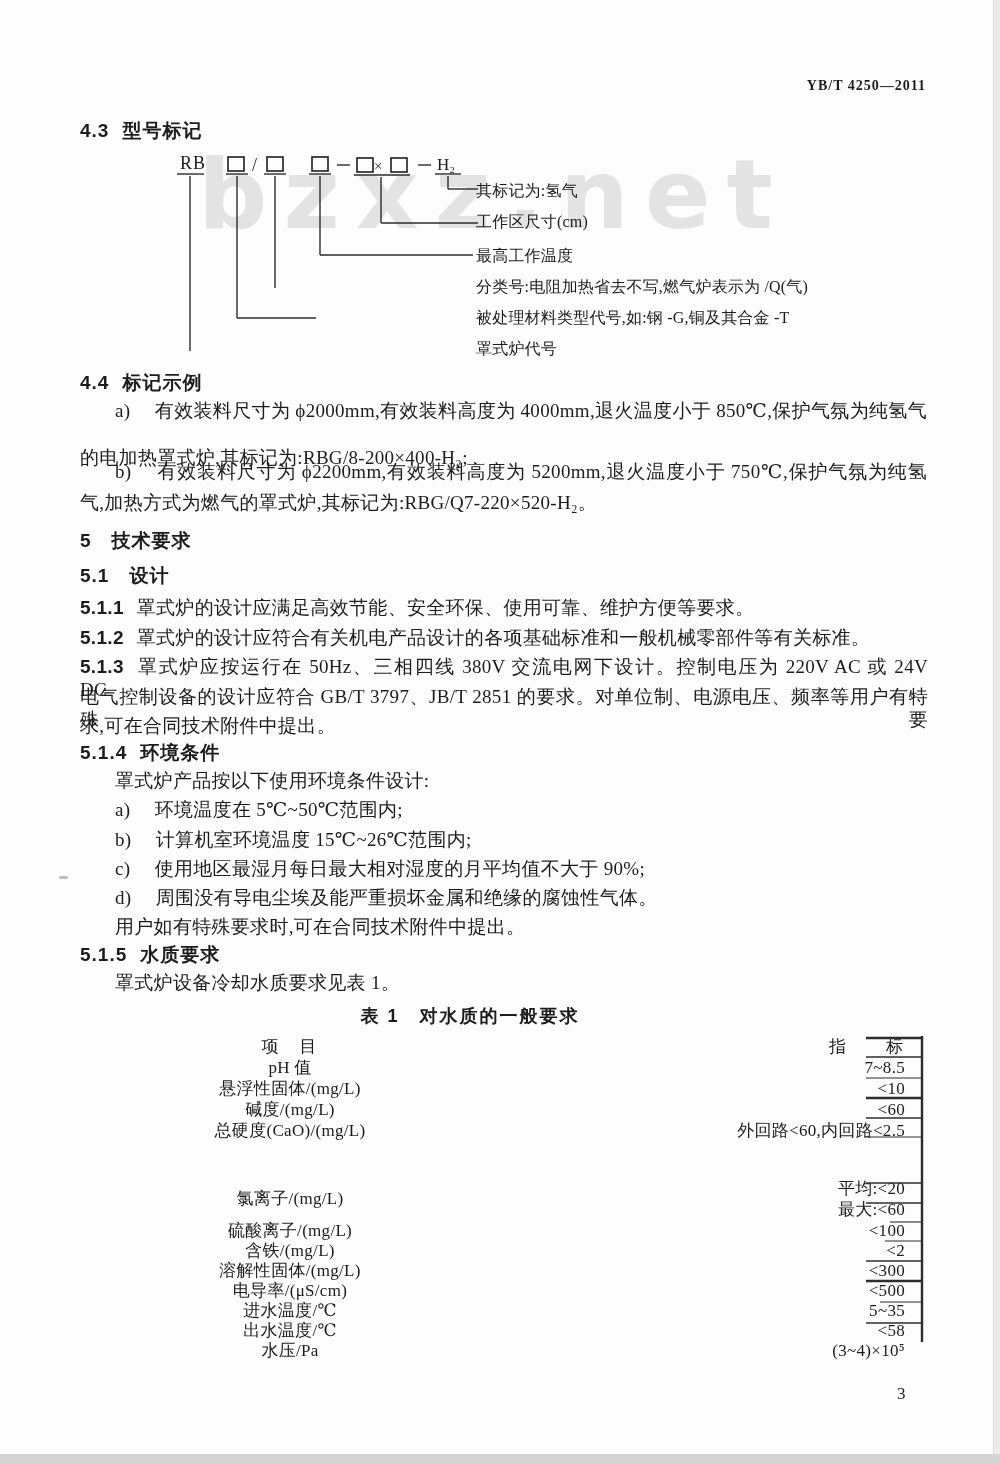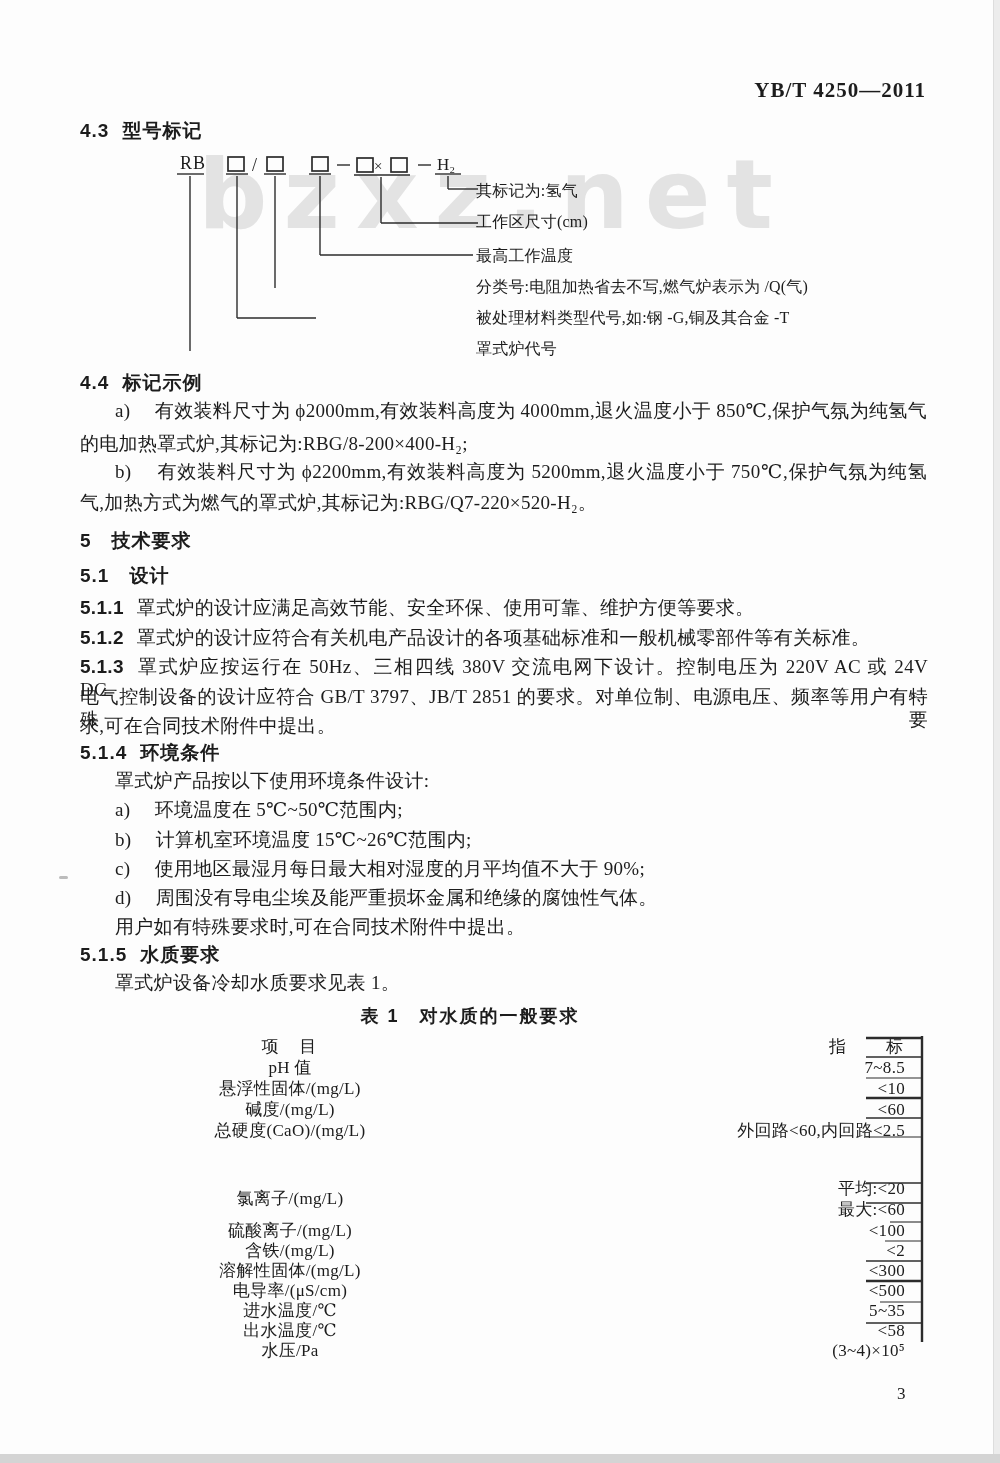--- a/index.html
+++ b/index.html
@@ -8,21 +8,21 @@
     background:#fdfdfd;color:#1c1c1c;
     font-family:"Liberation Serif","DejaVu Serif",serif;
   }
   
   .ln{position:absolute;left:80px;font-size:19px;line-height:23px;white-space:nowrap;letter-spacing:.3px;}
   .indent{left:115px;}
   .hd{font-weight:700;font-family:"Liberation Sans","DejaVu Sans",sans-serif;letter-spacing:1px;}
   .num{font-weight:700;font-family:"Liberation Sans","DejaVu Sans",sans-serif;margin-right:13px;margin-top:32px;}
   .jl{white-space:normal;width:848px;text-align:justify;text-align-last:justify;}
   .jl2{white-space:normal;left:115px;width:812px;text-align:justify;text-align-last:justify;}
-  .docnum{position:absolute;top:78px;right:74px;font-size:21px;font-weight:700;
+  .docnum{position:absolute;top:78px;right:74px;font-size:14px;font-weight:700;
           font-family:"Liberation Serif","DejaVu Serif",serif;letter-spacing:1px;text-align:right;}
   
   .watermark{
     position:absolute;left:198px;top:138px;z-index:0;
     font-family:"DejaVu Sans","Liberation Sans",sans-serif;
     font-weight:700;font-size:97px;letter-spacing:16px;color:#e3e3e3;
   }
   
   .diagram-svg{position:absolute;left:0;top:0;z-index:1;}
   .callout{position:absolute;left:476px;font-size:16px;white-space:nowrap;z-index:2;letter-spacing:.2px;}
@@ -98,21 +98,21 @@
   <div class="callout" style="top:212px">工作区尺寸(cm)</div>
   <div class="callout" style="top:246px">最高工作温度</div>
   <div class="callout" style="top:277px">分类号:电阻加热省去不写,燃气炉表示为 /Q(气)</div>
   <div class="callout" style="top:308px">被处理材料类型代号,如:钢 -G,铜及其合金 -T</div>
   <div class="callout" style="top:339px">罩式炉代号</div>
 
   <div class="ln hd" style="top:371px">
     <span class="num">4.4</span><span>标记示例</span>
   </div>
   <div class="ln jl2" style="top:399px">a)　 有效装料尺寸为 ϕ2000mm,有效装料高度为 4000mm,退火温度小于 850℃,保护气氛为纯氢气</div>
-  <div class="ln" style="top:432px">的电加热罩式炉,其标记为:RBG/8-200×400-H₂;</div>
+  <div class="ln" style="top:446px">的电加热罩式炉,其标记为:RBG/8-200×400-H₂;</div>
   <div class="ln jl2" style="top:460px">b)　 有效装料尺寸为 ϕ2200mm,有效装料高度为 5200mm,退火温度小于 750℃,保护气氛为纯氢</div>
   <div class="ln" style="top:491px">气,加热方式为燃气的罩式炉,其标记为:RBG/Q7-220×520-H₂。</div>
 
   <div class="ln hd" style="top:529px">5　技术要求</div>
   <div class="ln hd" style="top:564px">5.1　设计</div>
 
   <div class="ln" style="top:596px">
     <span class="num">5.1.1</span><span>罩式炉的设计应满足高效节能、安全环保、使用可靠、维护方便等要求。</span>
   </div>
   <div class="ln" style="top:626px">

